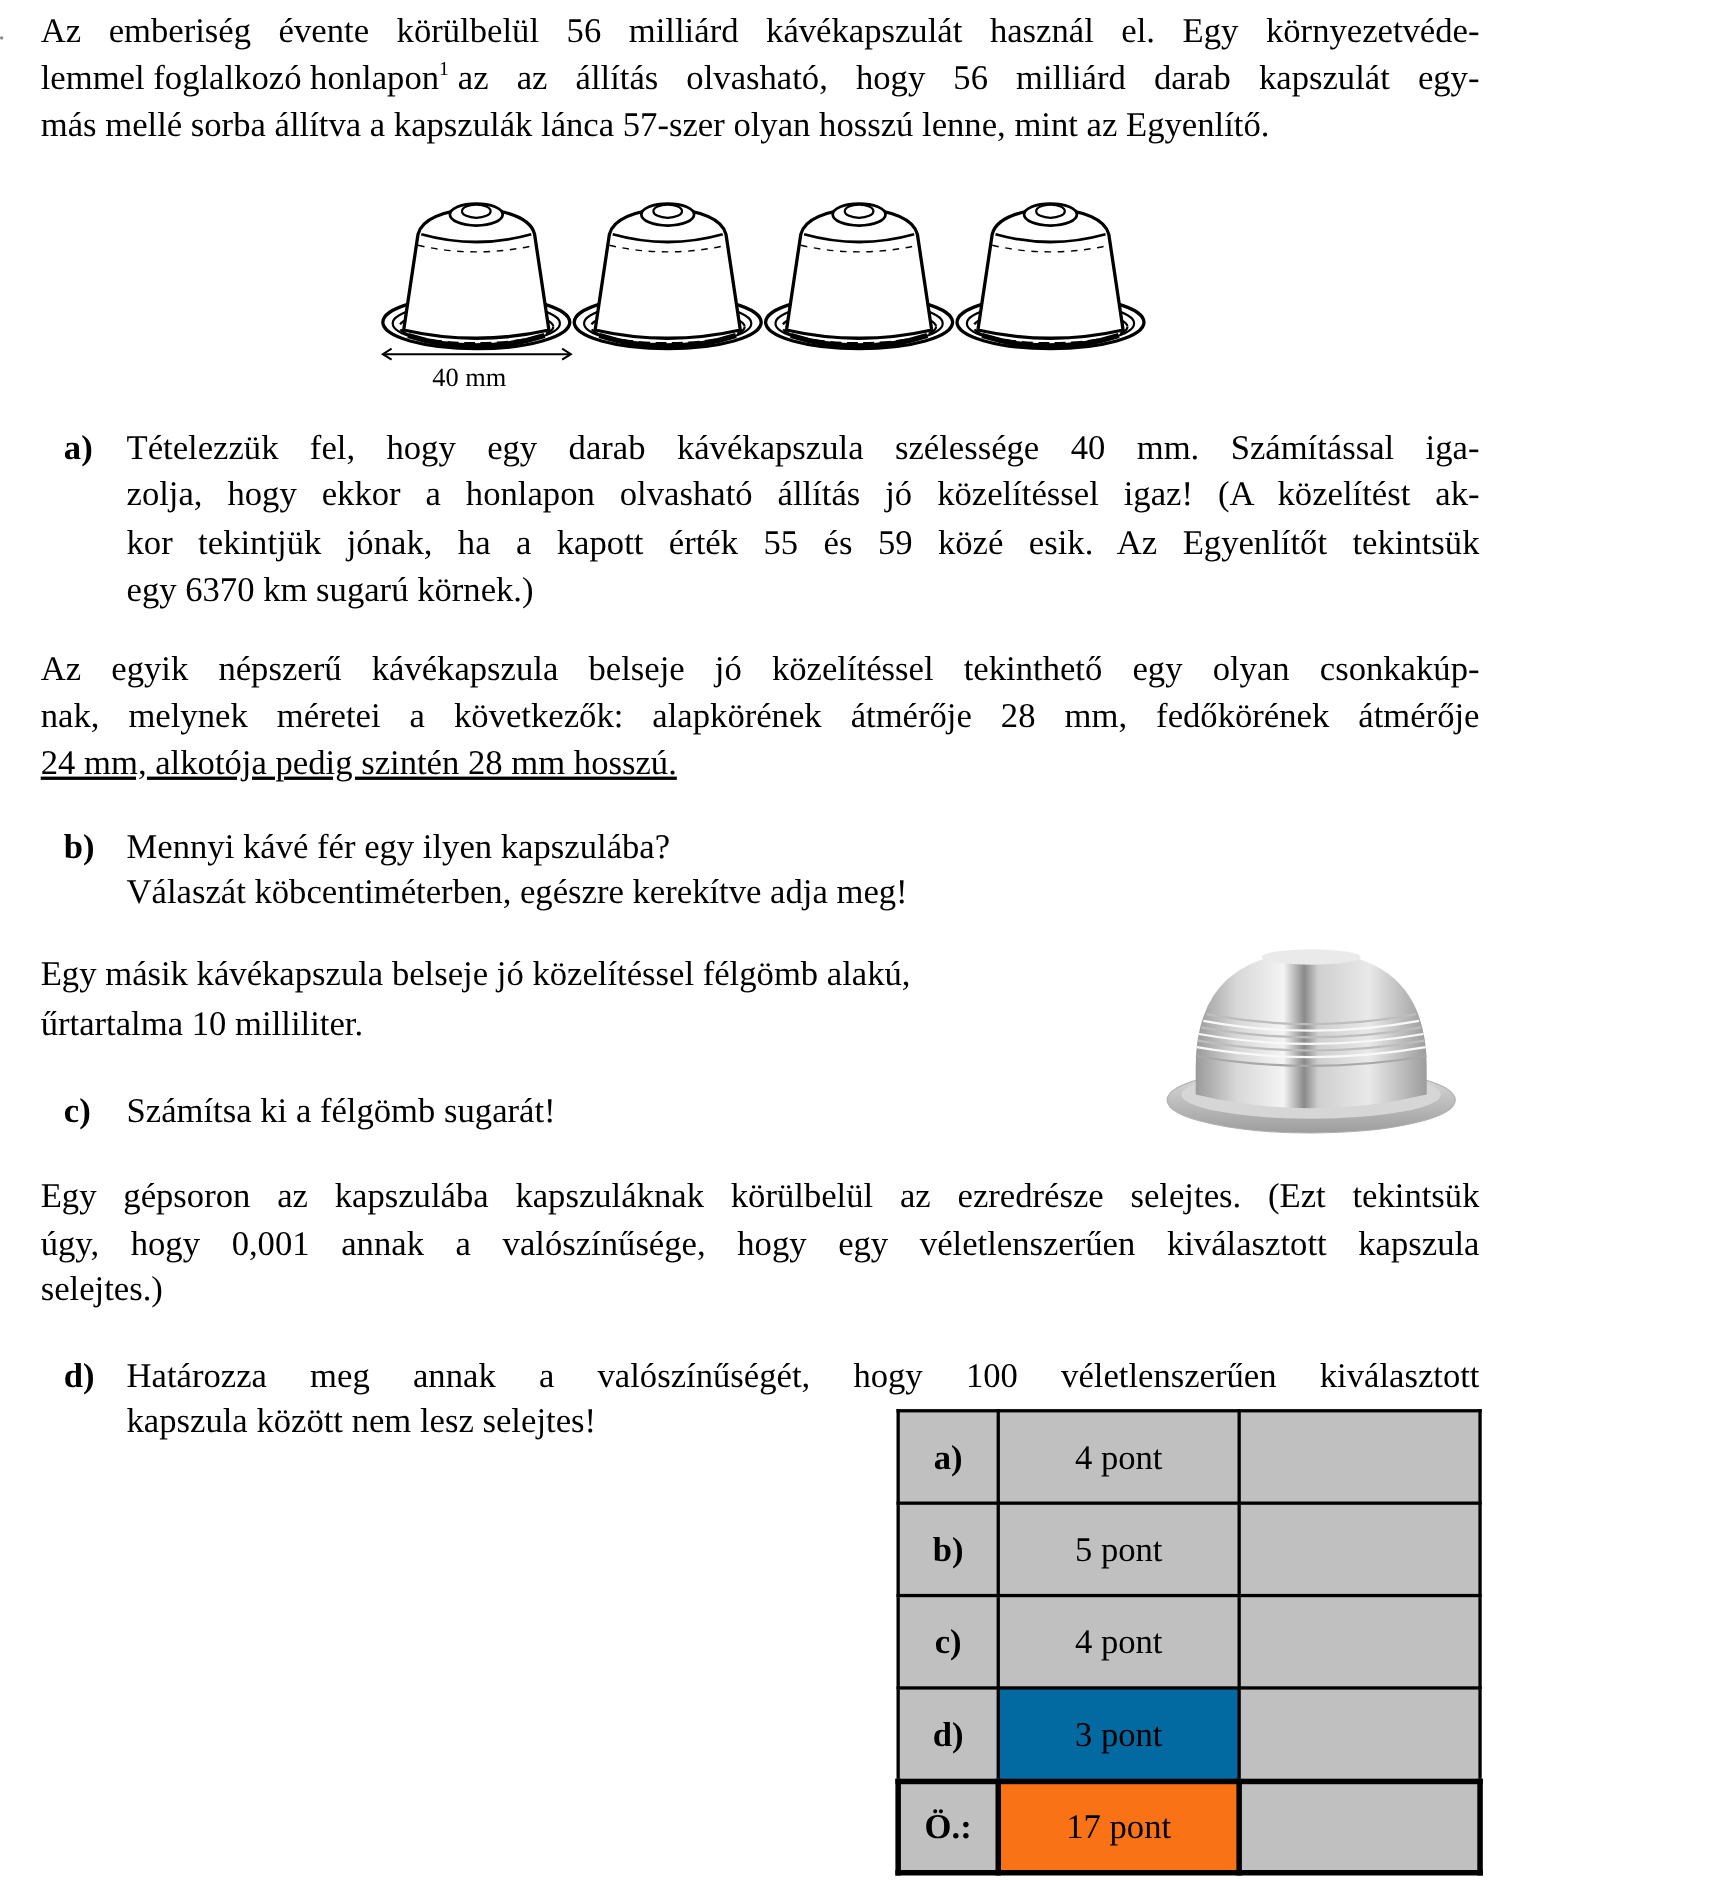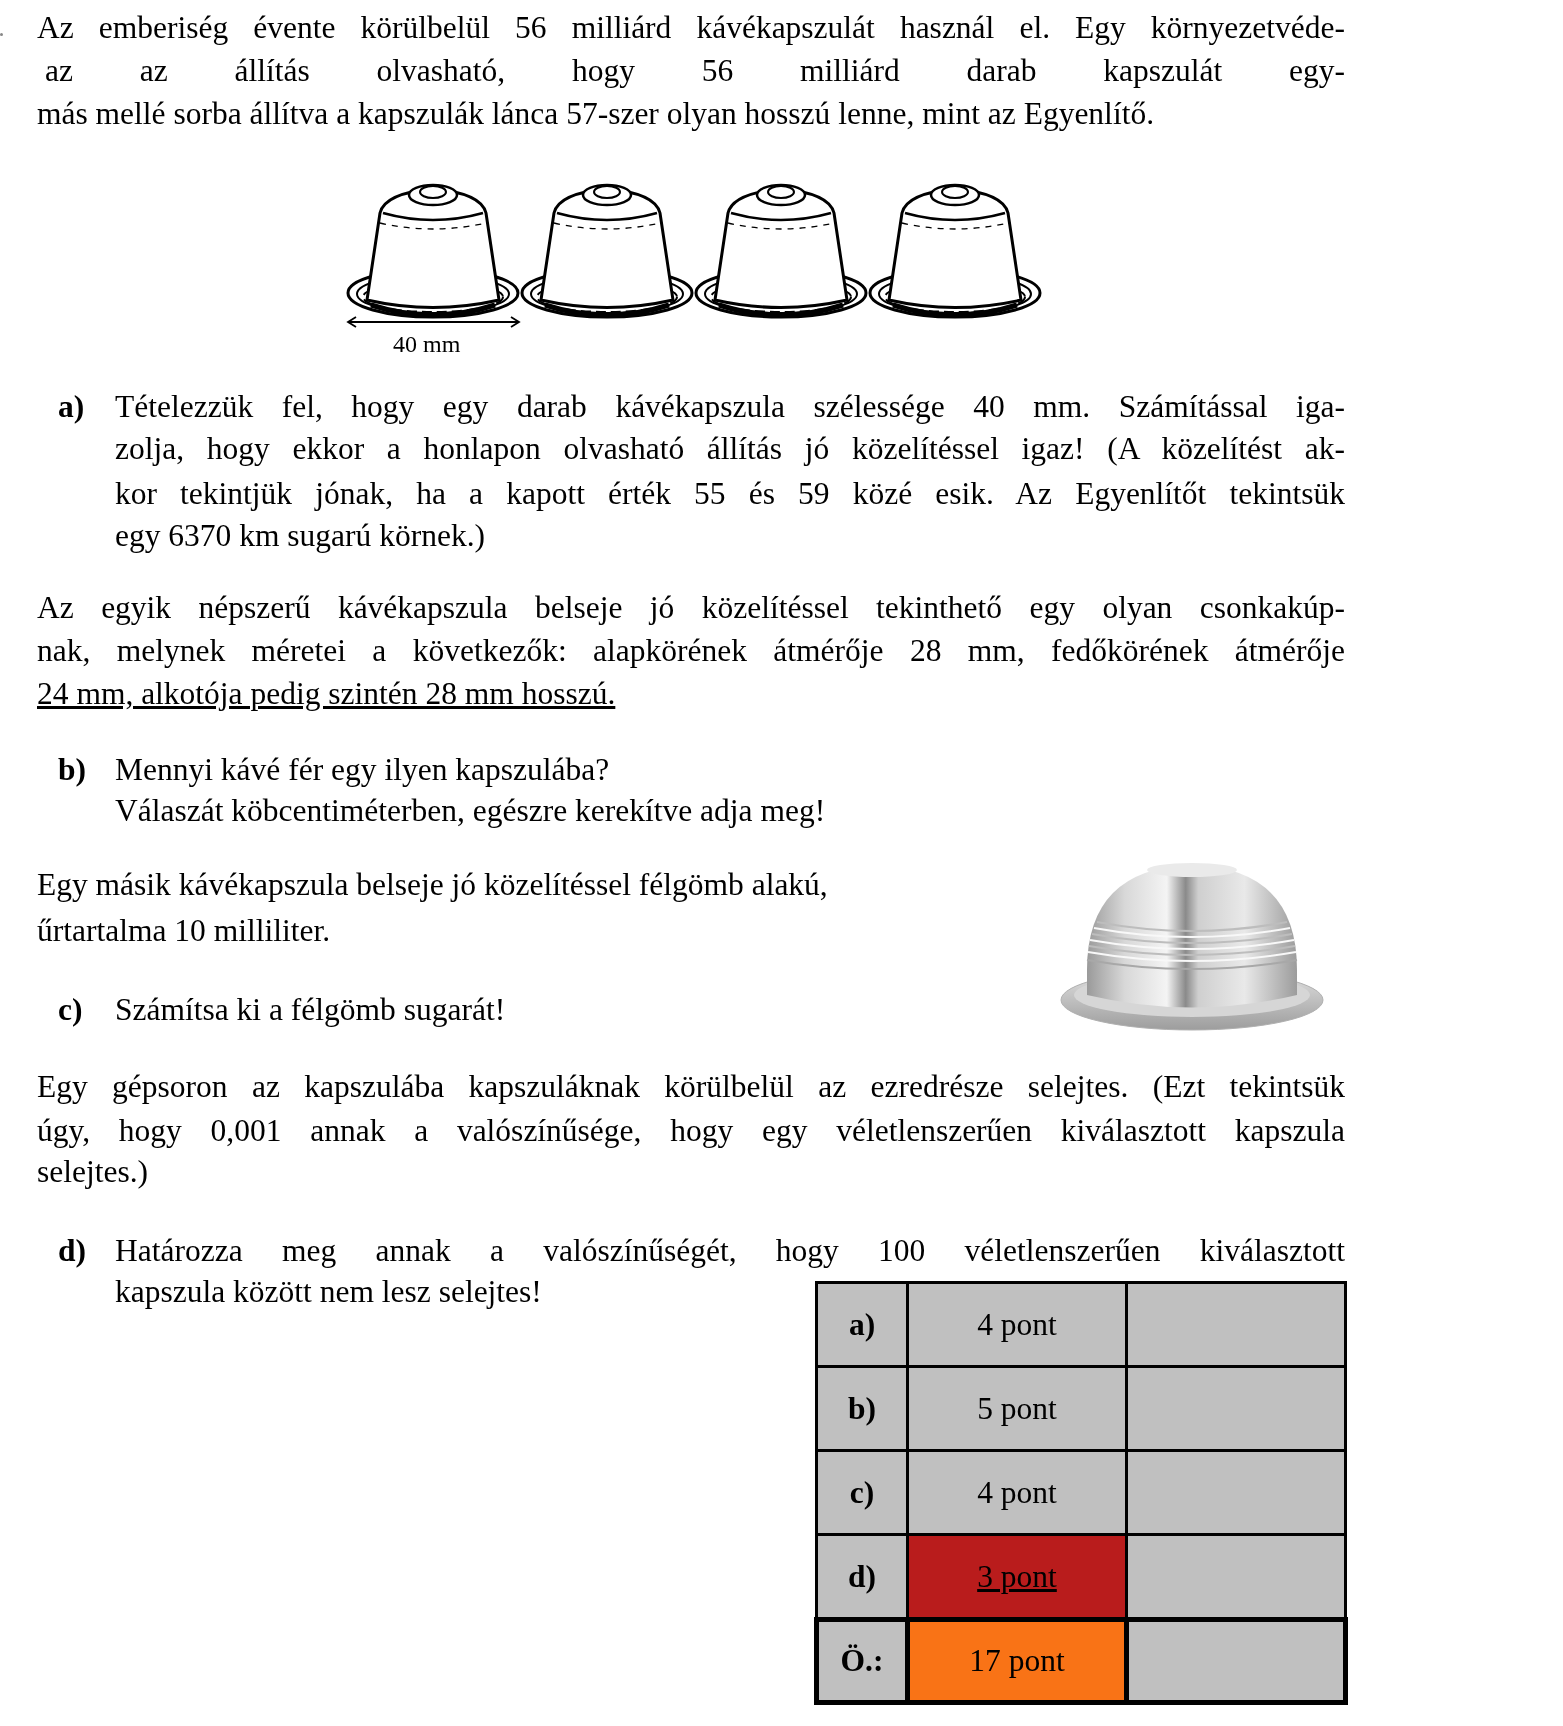--- a/index.html
+++ b/index.html
@@ -24,20 +24,21 @@
   table.score td.c3 { width: 214px; }
   table.score tr.total td { border-width: 5px; height: 78px; }
 </style>
 </head>
 <body>
 
 <span class="stray-dot"></span>
 
 <div class="line just" style="left:37px; top:10px; width:1308px;">Az emberiség évente körülbelül 56 milliárd kávékapszulát használ el. Egy környezetvéde-</div>
 <div class="line" style="left:37px; top:53px; width:1308px; display:flex; justify-content:space-between;">
+  <span><span>lemmel foglalkozó honlapon</span><sup>1</sup></span>
   <span style="padding-left:8px; flex:1; text-align:justify; text-align-last:justify; white-space:normal; height:36px; overflow:hidden;">az az állítás olvasható, hogy 56 milliárd darab kapszulát egy-</span>
 </div>
 <div class="line" style="left:37px; top:96px;">más mellé sorba állítva a kapszulák lánca 57-szer olyan hosszú lenne, mint az Egyenlítő.</div>
 
 <svg id="capsule-figure" viewBox="0 0 740 215" xmlns="http://www.w3.org/2000/svg">
   <defs>
     <g id="capsule">
       <ellipse cx="86" cy="128" rx="85" ry="24" fill="#fff" stroke="#000" stroke-width="3"></ellipse>
       <ellipse cx="86" cy="129" rx="76" ry="19" fill="none" stroke="#000" stroke-width="2"></ellipse>
       <ellipse cx="86" cy="132" rx="70" ry="15" fill="none" stroke="#000" stroke-width="2" stroke-dasharray="10 5"></ellipse>
@@ -142,21 +143,21 @@
     <td class="c2" style="background: rgb(192, 192, 192);">5 pont</td>
     <td class="c3" style="background: rgb(192, 192, 192);"></td>
   </tr>
   <tr>
     <td class="c1" style="background: rgb(192, 192, 192);">c)</td>
     <td class="c2" style="background: rgb(192, 192, 192);">4 pont</td>
     <td class="c3" style="background: rgb(192, 192, 192);"></td>
   </tr>
   <tr>
     <td class="c1" style="background: rgb(192, 192, 192);">d)</td>
-    <td class="c2" style="background: #b91c1c; text-decoration: underline;">3 pont</td>
+    <td class="c2" style="background: #0369a1;">3 pont</td>
     <td class="c3" style="background: rgb(192, 192, 192);"></td>
   </tr>
   <tr class="total">
     <td class="c1" style="background: rgb(192, 192, 192);">Ö.:</td>
     <td class="c2" style="background: #f97316;">17 pont</td>
     <td class="c3" style="background: rgb(192, 192, 192);"></td>
   </tr>
 </tbody>
   </table>
 

